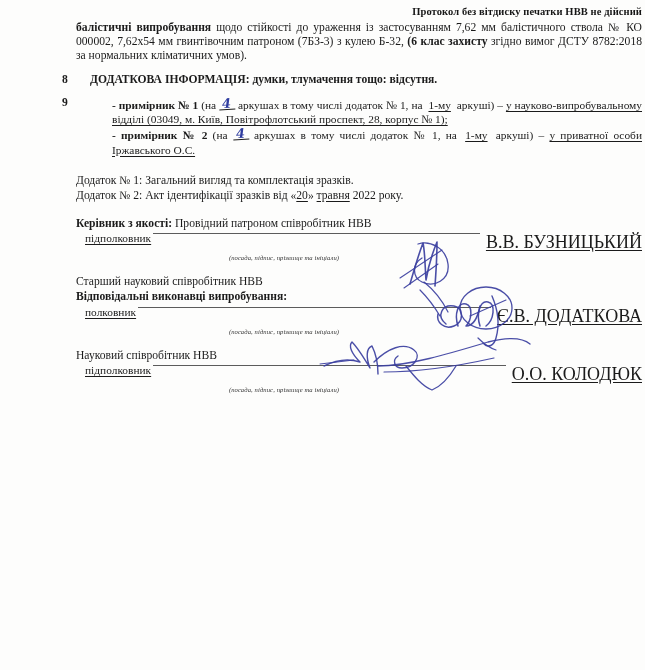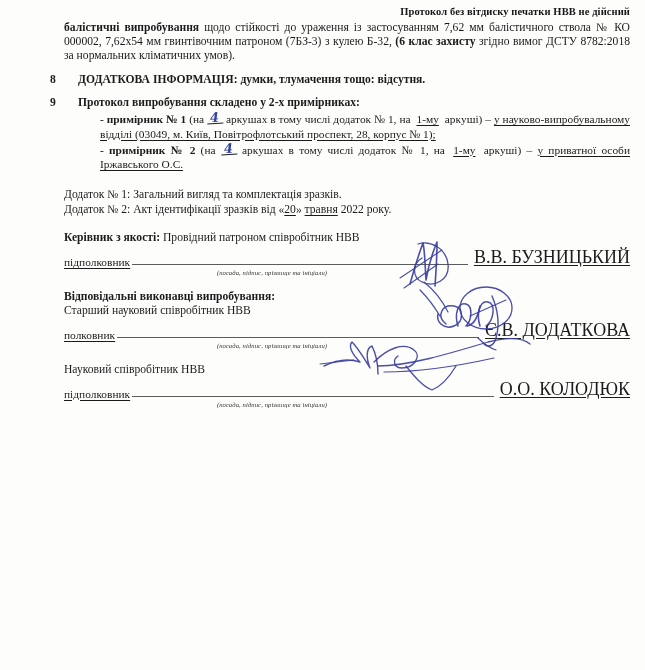--- a/index.html
+++ b/index.html
@@ -15,21 +15,21 @@
     color: #1b1b1b;
     overflow: hidden;
   }
   .page {
     position: absolute;
     inset: 0;
     background: #fdfdfc;
   }
   .content {
     position: absolute;
-    left: 64px;
+    left: 76px;
     top: 6px;
     width: 566px;
   }
   .hdr-note {
     text-align: right;
     font-size: 10.5px;
     font-weight: bold;
     letter-spacing: .1px;
     color: #161616;
     margin-bottom: 4px;
@@ -92,22 +92,23 @@
   }
 
   .sig-block { margin-top: 14px; }
   .sig-lead {
     font-size: 11.6px;
     line-height: 14.6px;
   }
   .sig-line {
     position: relative;
     display: flex;
-    align-items: flex-end;
+    align-items: flex-start;
     margin-top: 1px;
+    margin-left: 9px;
   }
   .sig-post {
     font-size: 11.4px;
     text-decoration: underline;
     text-underline-offset: 2px;
     white-space: nowrap;
   }
   .sig-rule {
     flex: 1;
     border-bottom: 1px solid #5c5c5c;
@@ -159,21 +160,20 @@
     <p class="para"><span class="b">балістичні випробування</span><span> щодо стійкості до ураження із застосуванням 7,62 мм балістичного ствола № КО 000002, 7,62x54 мм гвинтівочним патроном (7БЗ-3) з кулею Б-32, </span><span class="b">(6 клас захисту</span> <span>згідно вимог ДСТУ 8782:2018 за нормальних кліматичних умов).</span></p>
 
     <div class="num-row">
       <div class="num">8</div>
       <div class="body"><span class="b">ДОДАТКОВА ІНФОРМАЦІЯ</span><span class="b">: думки, тлумачення тощо: відсутня.</span></div>
     </div>
 
     <div class="num-row">
       <div class="num">9</div>
       <div class="body">
-        <span class="b">Протокол випробування складено у 2-х примірниках:</span>
 
         <div class="sub"><span class="b">- примірник № 1</span><span> (на </span><span class="hand">4</span><span> аркушах в тому числі додаток № 1, на </span><span class="blank-u">1-му</span><span> аркуші) – </span><span class="u">у науково-випробувальному відділі (03049, м. Київ, Повітрофлотський проспект, 28, корпус № 1);</span></div>
 
         <div class="sub"><span class="b">- примірник № 2</span><span> (на </span><span class="hand">4</span><span> аркушах в тому числі додаток № 1, на </span><span class="blank-u">1-му</span><span> аркуші) – </span><span class="u">у приватної особи Іржавського О.С.</span></div>
       </div>
     </div>
 
     <div class="appx">
       <div>Додаток № 1: Загальний вигляд та комплектація зразків.</div>
       <div>Додаток № 2: Акт ідентифікації зразків від «<span class="u">20</span>» <span class="u">травня</span> 2022 року.</div>
@@ -183,22 +183,22 @@
       <div class="sig-lead"><span class="b">Керівник з якості:</span><span> Провідний патроном співробітник НВВ</span></div>
       <div class="sig-line">
         <span class="sig-post">підполковник</span>
         <span class="sig-rule"></span>
         <span class="sig-name">В.В. БУЗНИЦЬКИЙ</span>
       </div>
       <div class="sig-cap">(посада, підпис, прізвище та ініціали)</div>
     </div>
 
     <div class="sig-block">
+      <div class="sig-lead">Старший науковий співробітник НВВ</div>
       <div class="sig-lead"><span class="b">Відповідальні виконавці випробування:</span></div>
-      <div class="sig-lead">Старший науковий співробітник НВВ</div>
       <div class="sig-line">
         <span class="sig-post">полковник</span>
         <span class="sig-rule"></span>
         <span class="sig-name">Є.В. ДОДАТКОВА</span>
       </div>
       <div class="sig-cap">(посада, підпис, прізвище та ініціали)</div>
     </div>
 
     <div class="sig-block">
       <div class="sig-lead">Науковий співробітник НВВ</div>

